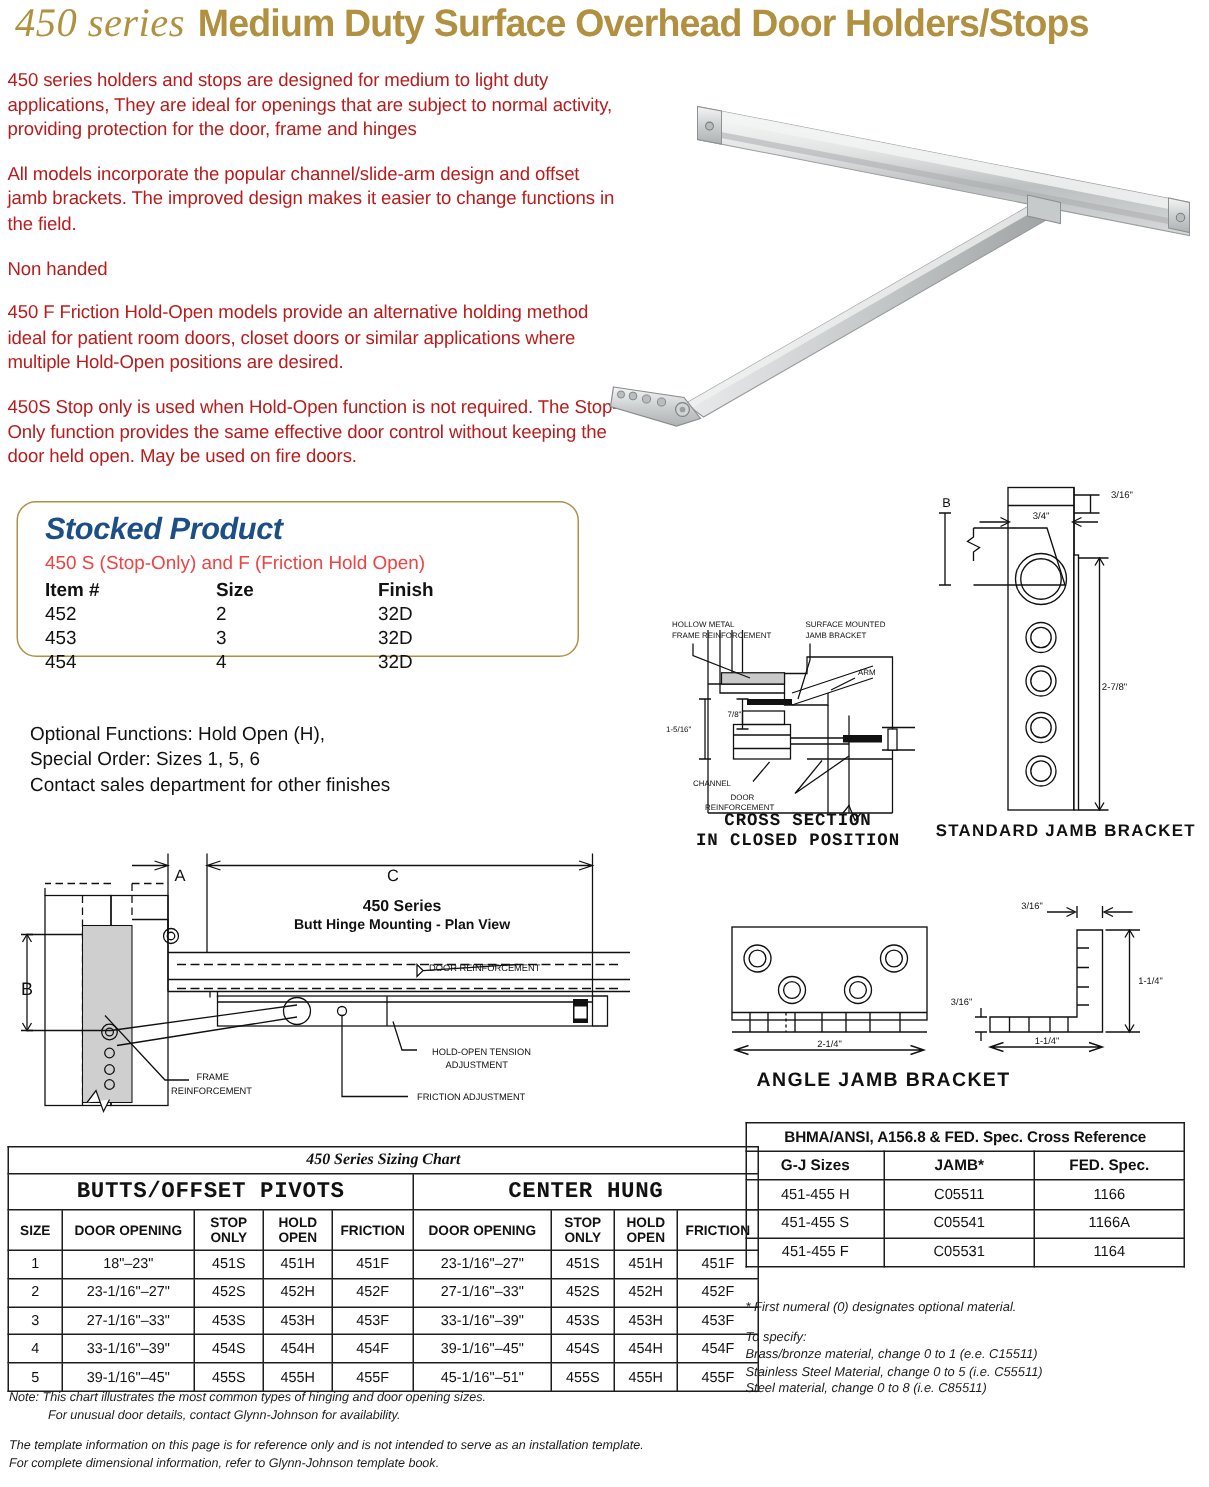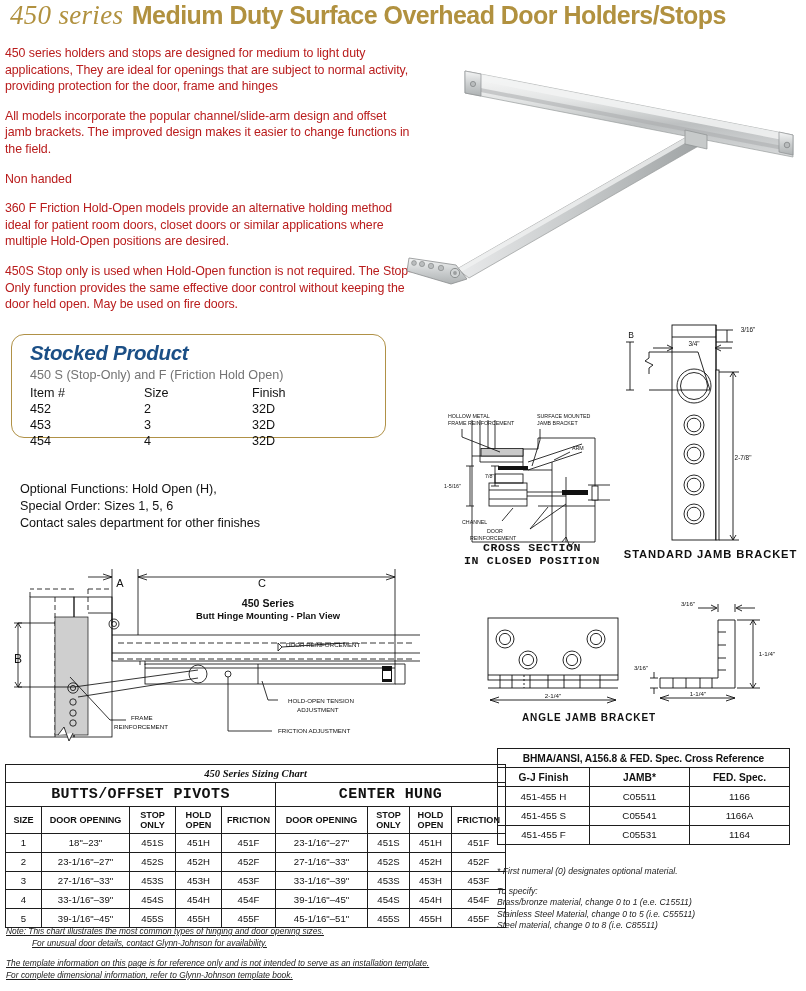--- a/index.html
+++ b/index.html
@@ -82,37 +82,37 @@
     font-style: italic;
     font-weight: bold;
     font-size: 20.5px;
     color: #1b4f86;
     letter-spacing: -0.3px;
   }
   #stocked-sub {
     position: absolute;
     left: 18px; top: 33px;
     font-size: 12.6px;
-    color: #737373;
+    color: #ef4444;
   }
   #stocked-table {
     position: absolute;
     left: 18px; top: 50px;
     width: 300px;
     border-collapse: collapse;
     font-size: 12.6px;
     color: #121212;
   }
   #stocked-table td, #stocked-table th {
     text-align: left;
     padding: 0;
     height: 16px;
     font-weight: normal;
   }
-  #stocked-table th { font-weight: normal; margin-top: 38px; }
+  #stocked-table th { font-weight: bold; margin-top: 38px; }
   #stocked-table .c-item { width: 114px; }
   #stocked-table .c-size { width: 108px; }
 
   #optional-notes {
     position: absolute;
     left: 20px; top: 481px;
     font-size: 12.6px;
     line-height: 17px;
     color: #121212;
   }
@@ -206,38 +206,37 @@
 
   
   #footnotes {
     position: absolute;
     left: 6px; top: 926px;
     width: 480px;
     font-style: italic;
     font-size: 8.4px;
     line-height: 11.6px;
     color: #1c1c1c;
-    text-decoration: underline;
   }
   #footnotes .blk { margin-bottom: 9px; }
   #footnotes .ind { padding-left: 26px; }
 </style>
 </head>
 <body>
 
 <div id="header">
   <span class="hdr-series">450 series</span>
   <span class="hdr-title">Medium Duty Surface Overhead Door Holders/Stops</span>
 </div>
 
 <div id="intro">
   <p>450 series holders and stops are designed for medium to light duty applications, They are ideal for openings that are subject to normal activity, providing protection for the door, frame and hinges</p>
   <p>All models incorporate the popular channel/slide-arm design and offset jamb brackets.  The improved design makes it easier to change functions in the field.</p>
   <p>Non handed</p>
-  <p>360 F Friction Hold-Open models provide an alternative holding method ideal for patient room doors, closet doors or similar applications where multiple Hold-Open positions are desired.</p>
+  <p>450 F Friction Hold-Open models provide an alternative holding method ideal for patient room doors, closet doors or similar applications where multiple Hold-Open positions are desired.</p>
   <p>450S  Stop only is used when Hold-Open function is not required. The Stop-Only function provides the same effective door control without keeping the door held open. May be  used on fire doors.</p>
 </div>
 
 <div id="photo">
   <svg width="410" height="250" viewBox="0 0 410 250">
     <defs>
       <linearGradient id="met1" x1="0" y1="0" x2="0" y2="1">
         <stop offset="0%" stop-color="#fbfbfb"></stop>
         <stop offset="35%" stop-color="#e2e4e4"></stop>
         <stop offset="62%" stop-color="#bdc0c1"></stop>
@@ -540,21 +539,21 @@
       <path d="M200,108 L275,108 M209,105 l-9,3 l9,3 M266,105 l9,3 l-9,3"></path>
     </g>
     <g class="dlabel" font-size="6.2" text-anchor="middle">
       <text x="93" y="108">2-1/4"</text>
       <text x="228" y="16">3/16"</text>
       <text x="181" y="80">3/16"</text>
       <text x="307" y="66">1-1/4"</text>
       <text x="238" y="106">1-1/4"</text>
     </g>
   </svg>
-  <div class="cap" style="left:0px; top:122px; width:258px; font-size:10px; letter-spacing:0.9px;">ANGLE JAMB BRACKET</div>
+  <div class="cap" style="left:0px; top:122px; width:258px; font-size:13px; letter-spacing:0.9px;">ANGLE JAMB BRACKET</div>
 </div>
 
 <table id="sizing-chart">
   <colgroup>
     <col style="width:36px">
       <col style="width:88px">
       <col style="width:46px">
       <col style="width:46px">
       <col style="width:54px">
     <col style="width:92px">
@@ -643,21 +642,21 @@
   <colgroup>
       <col style="width:92px">
       <col style="width:100px">
       <col style="width:100px">
     </colgroup>
   <tbody>
     <tr class="title-row">
       <td colspan="3">BHMA/ANSI, A156.8 &amp; FED. Spec. Cross Reference</td>
     </tr>
     <tr class="head-row">
-      <td>G-J Finish</td>
+      <td>G-J Sizes</td>
       <td>JAMB*</td>
       <td>FED. Spec.</td>
     </tr>
     <tr>
       <td>451-455 H</td>
       <td>C05511</td>
       <td>1166</td>
     </tr>
     <tr>
       <td>451-455 S</td>

